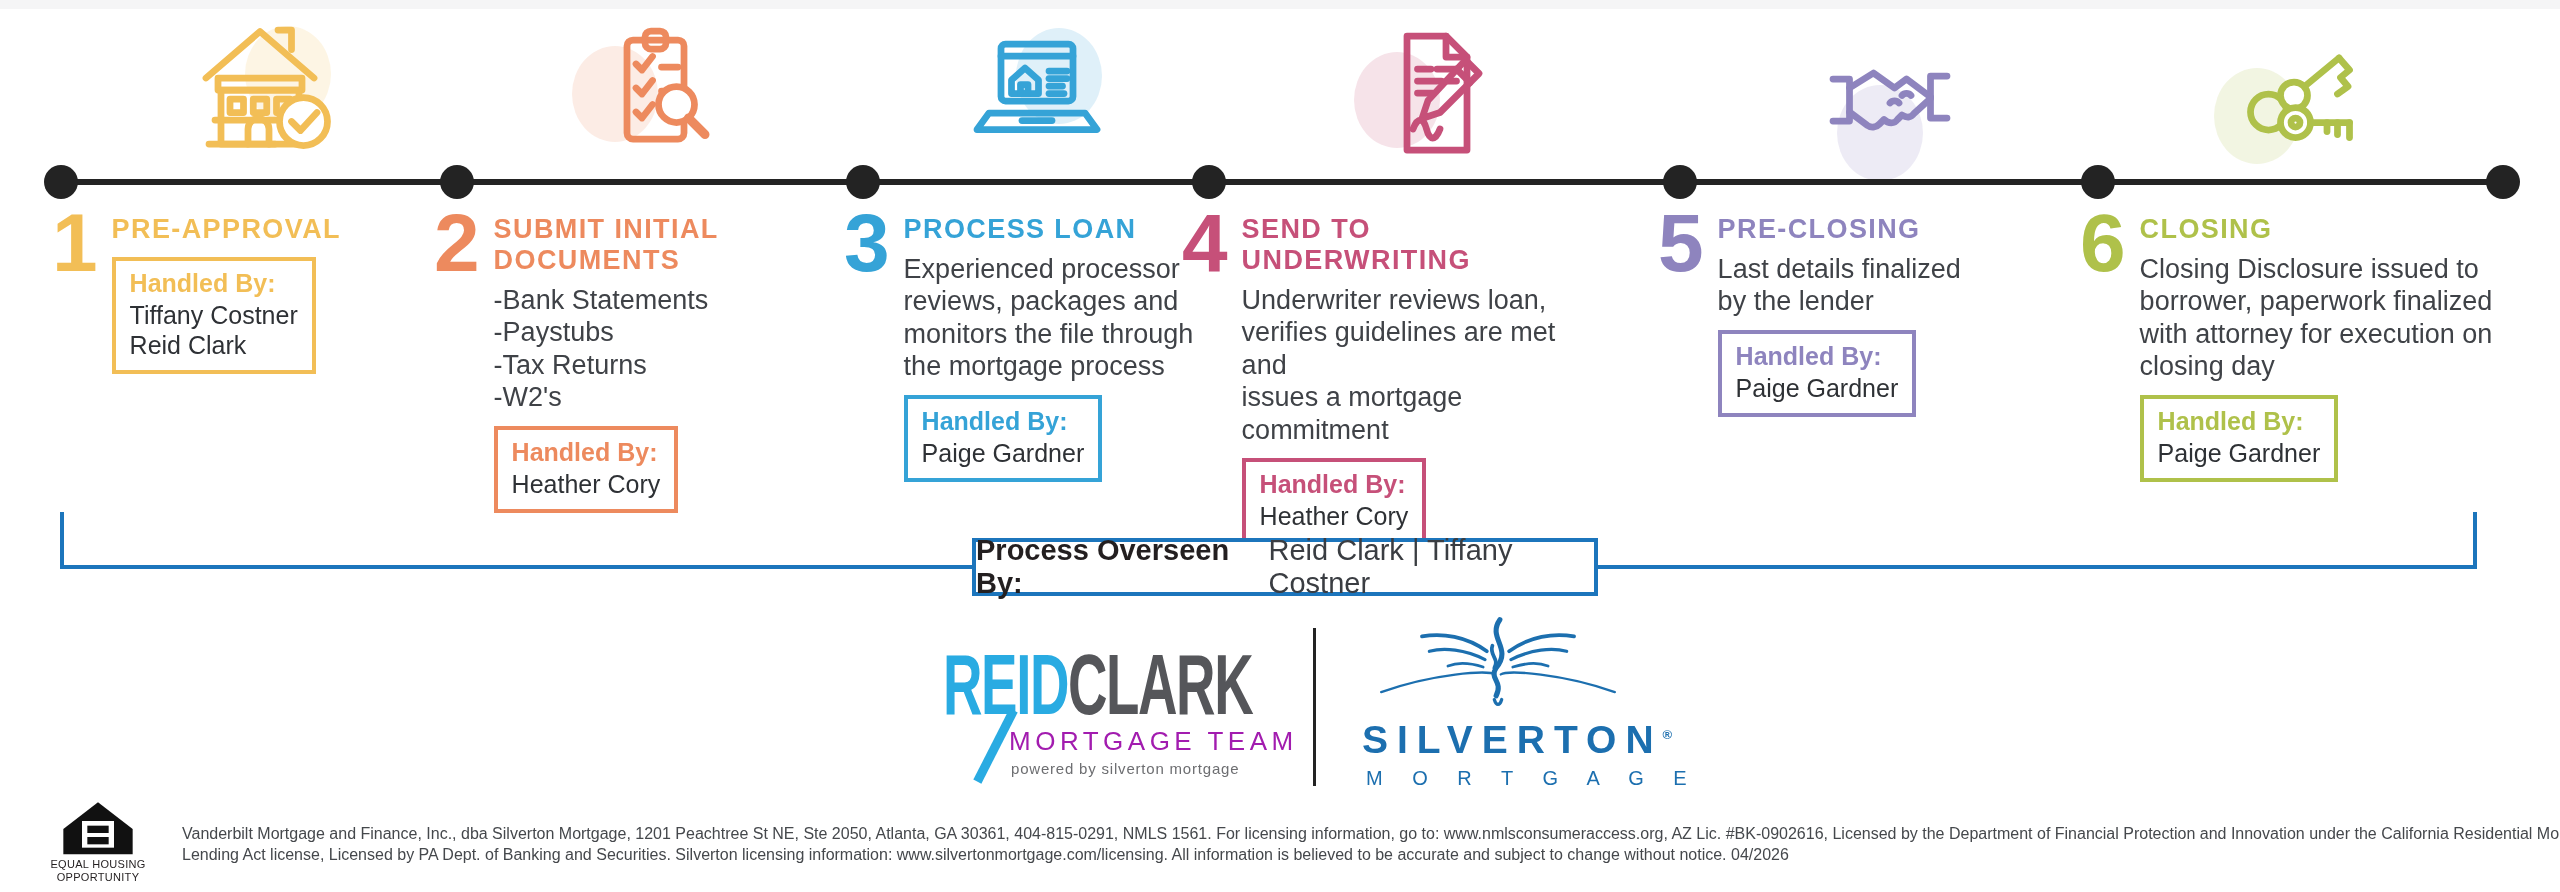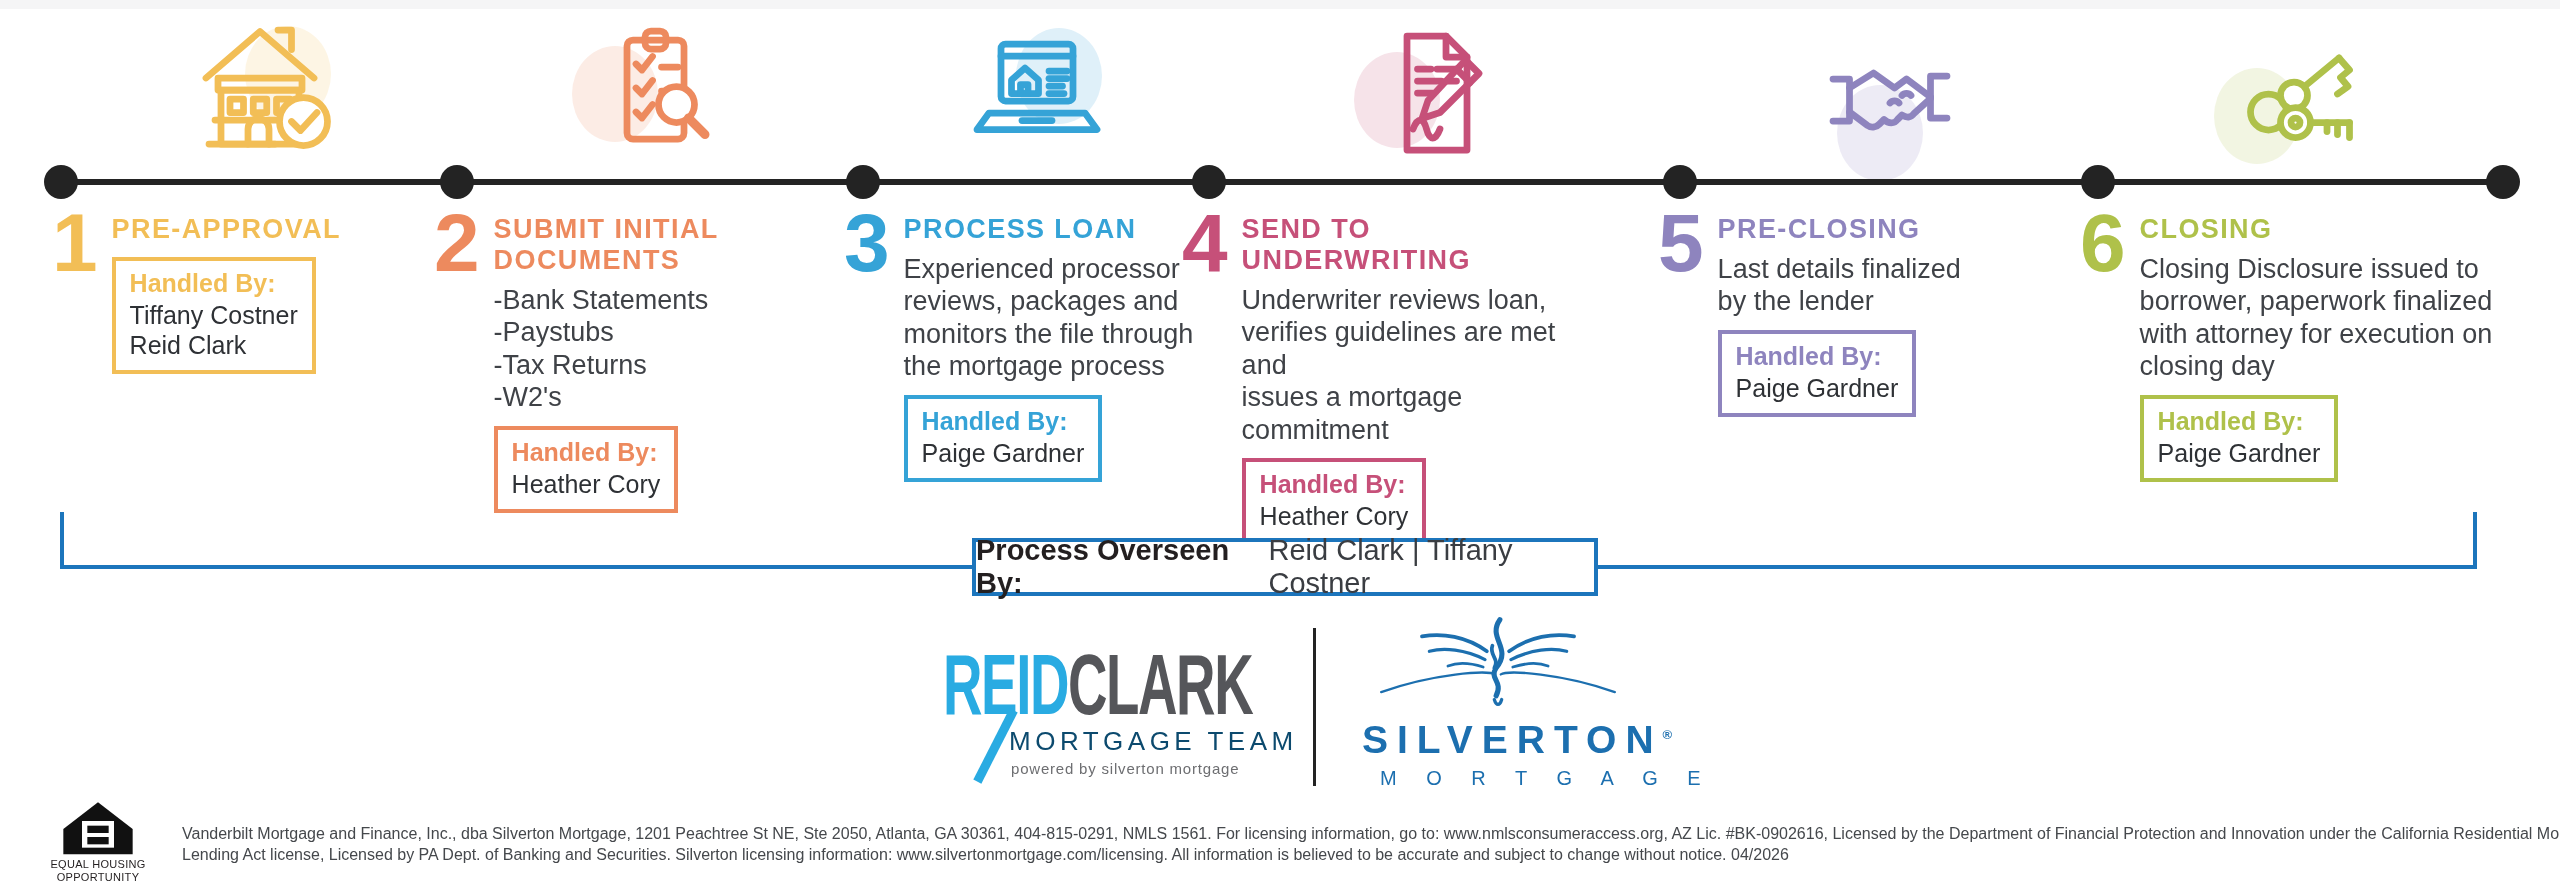--- a/index.html
+++ b/index.html
@@ -43,32 +43,32 @@
   .po-box .b{font-weight:700;margin-right:9px;}
   .po-box .v{color:#3A3D42;}
 
   
   .rc-logo{position:absolute;left:935px;top:642px;width:360px;margin-left:8px;}
   .rc-name{font-size:76px;font-weight:700;letter-spacing:-2px;white-space:nowrap;
            transform:scaleX(.72) scaleY(1.12);transform-origin:left top;line-height:1;}
   .rc-reid{color:#29ABE2}.rc-clark{color:#55565A}
   .rc-diag{position:absolute;left:48px;top:64px;width:9px;height:80px;background:#29ABE2;transform:rotate(27deg);}
   .rc-sub{display:flex;align-items:center;gap:10px;margin:8px 0 0 66px;}
-  .rc-sub-text{font-size:26px;letter-spacing:4.5px;color:#0c4a6e;white-space:nowrap;}
+  .rc-sub-text{font-size:26px;letter-spacing:4.5px;color:#a21caf;white-space:nowrap;}
   .rc-bar{width:86px;height:16px;background:#29ABE2;}
   .rc-powered{margin:3px 0 0 68px;font-size:15px;letter-spacing:.8px;color:#6D6E71;white-space:nowrap;}
 
   .logo-divider{position:absolute;left:1313px;top:628px;width:3px;height:158px;background:#232323;}
 
   
   .sv-logo{position:absolute;left:1356px;top:616px;width:284px;text-align:center;color:#1C6FAF;}
   .sv-bird{width:252px;height:102px;display:block;margin:0 auto;}
   .sv-name{font-size:39px;font-weight:700;letter-spacing:9px;white-space:nowrap;margin-left:6px;}
   .sv-name sup{font-size:13px;}
-  .sv-sub{font-size:20px;letter-spacing:12px;margin-top:5px;white-space:nowrap;margin-left:24px;}
+  .sv-sub{font-size:20px;letter-spacing:12px;margin-top:5px;white-space:nowrap;margin-left:10px;}
 
   
   .eho{position:absolute;left:44px;top:798px;width:108px;text-align:center;}
   .eho svg{width:80px;height:58px;display:block;margin:0 auto;}
   .eho-text{font-size:11px;font-weight:400;line-height:1.2;letter-spacing:.3px;white-space:pre-line;margin-top:2px;}
   .legal{position:absolute;left:182px;top:822px;width:2360px;}
   .legal-bold{font-size:17px;font-weight:700;color:#231F20;}
   .legal-line{font-size:16px;color:#45484C;margin-top:3px;white-space:nowrap;}
 </style>
 </head>

